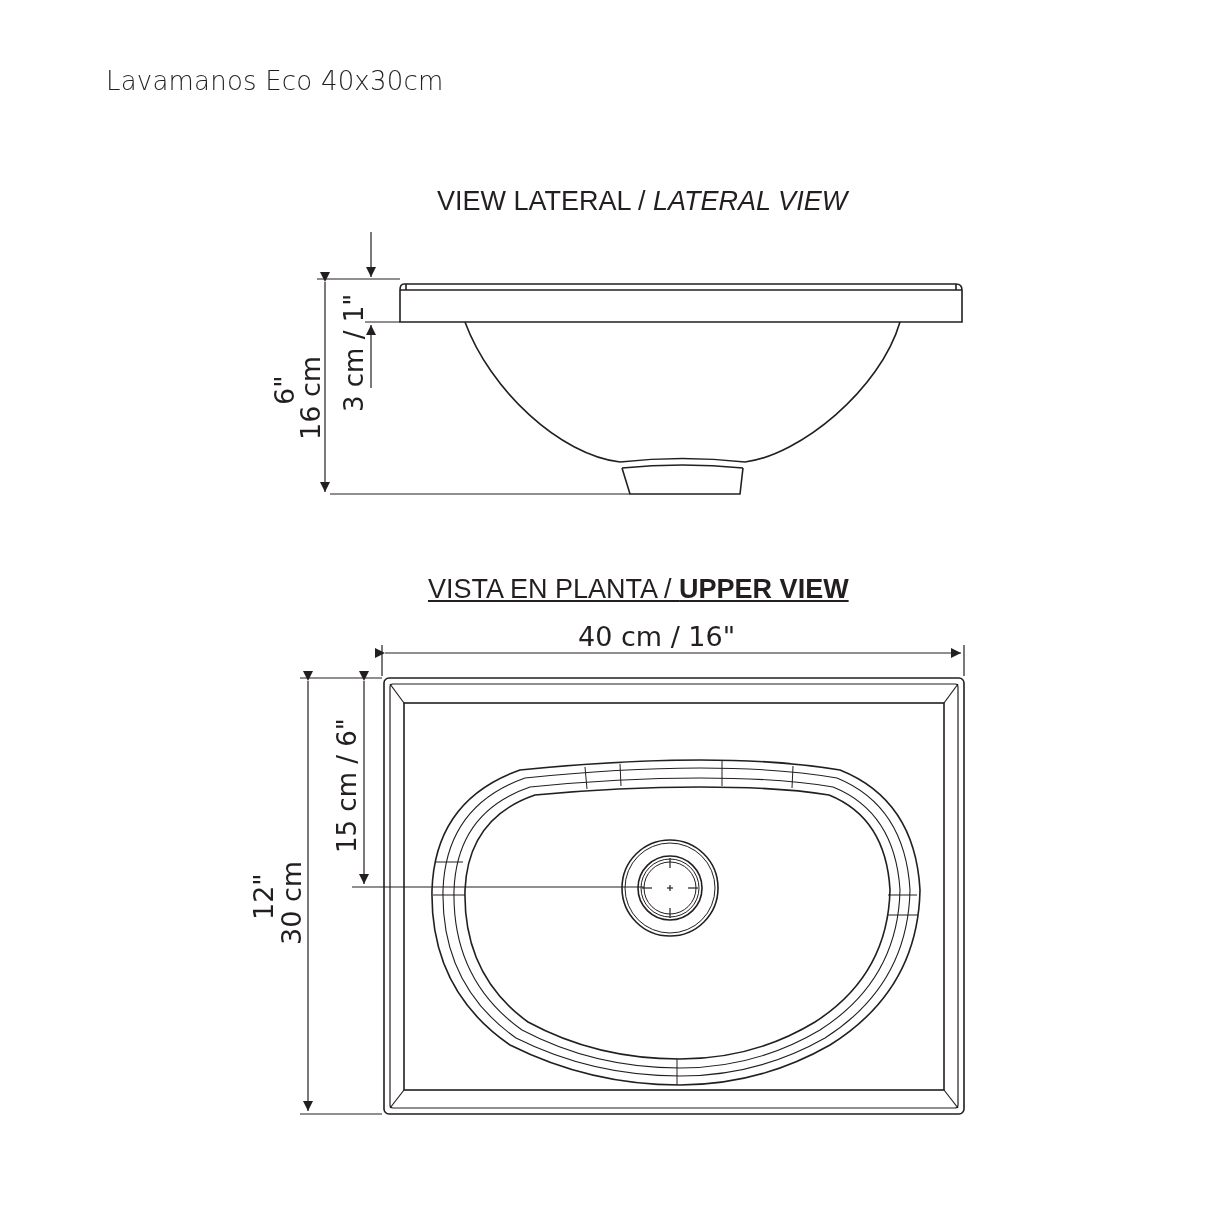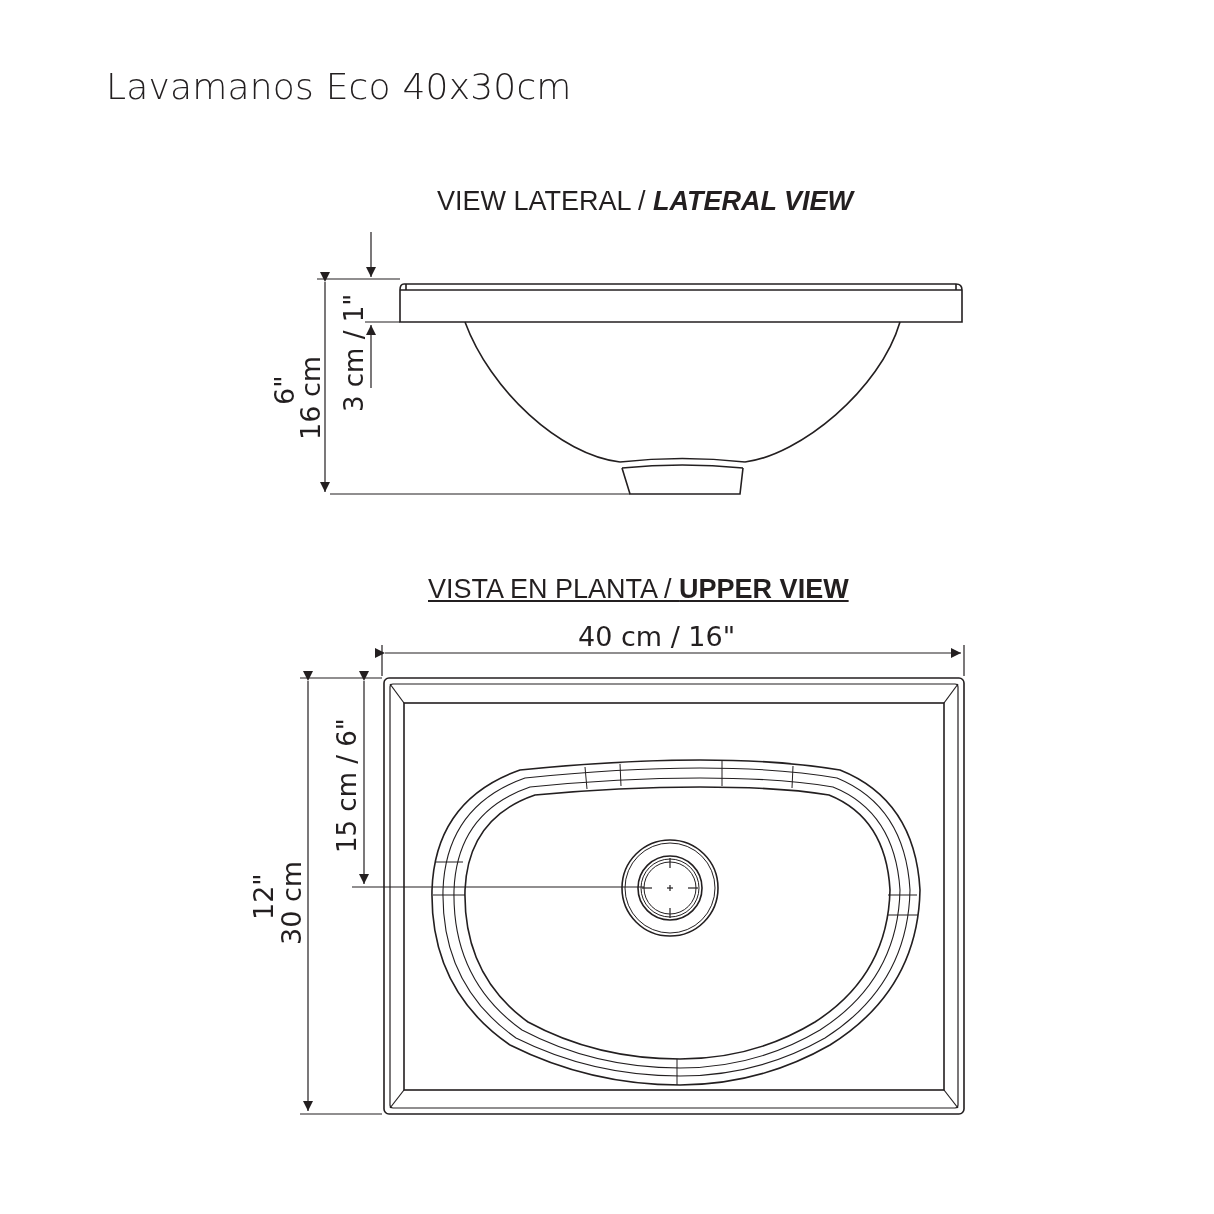--- a/index.html
+++ b/index.html
@@ -1,23 +1,23 @@
 <!DOCTYPE html>
 <html><head>
 <meta charset="utf-8">
 <style>
   html, body { margin:0; padding:0; background:#ffffff; }
   body { width:1214px; height:1214px; position:relative; overflow:hidden;
          font-family:"DejaVu Sans", sans-serif; color:#231f20; }
-  .title { position:absolute; left:106px; top:66px; font-size:36px; font-weight:300;
+  .title { position:absolute; left:106px; top:66px; font-size:26px; font-weight:300;
            font-family:"DejaVu Sans", sans-serif; letter-spacing:0.2px; color:#231f20; }
   .view-label { position:absolute; font-size:27px; font-family:"Liberation Sans", sans-serif; color:#231f20; white-space:nowrap; }
   .lateral-label { left:437px; top:186px; }
   .upper-label { left:428px; top:574px;text-decoration:underline; }
-  .italic { font-style:italic;font-weight:bold; }
+  .italic { font-style:italic; }
   .bold { font-weight:bold; }
   svg { position:absolute; left:0; top:0; }
   .dimtext { font-family:"DejaVu Sans", sans-serif; fill:#231f20; }
 </style>
 </head>
 <body>
 
 <div class="title">Lavamanos Eco 40x30cm</div>
 
 <div class="view-label lateral-label">

